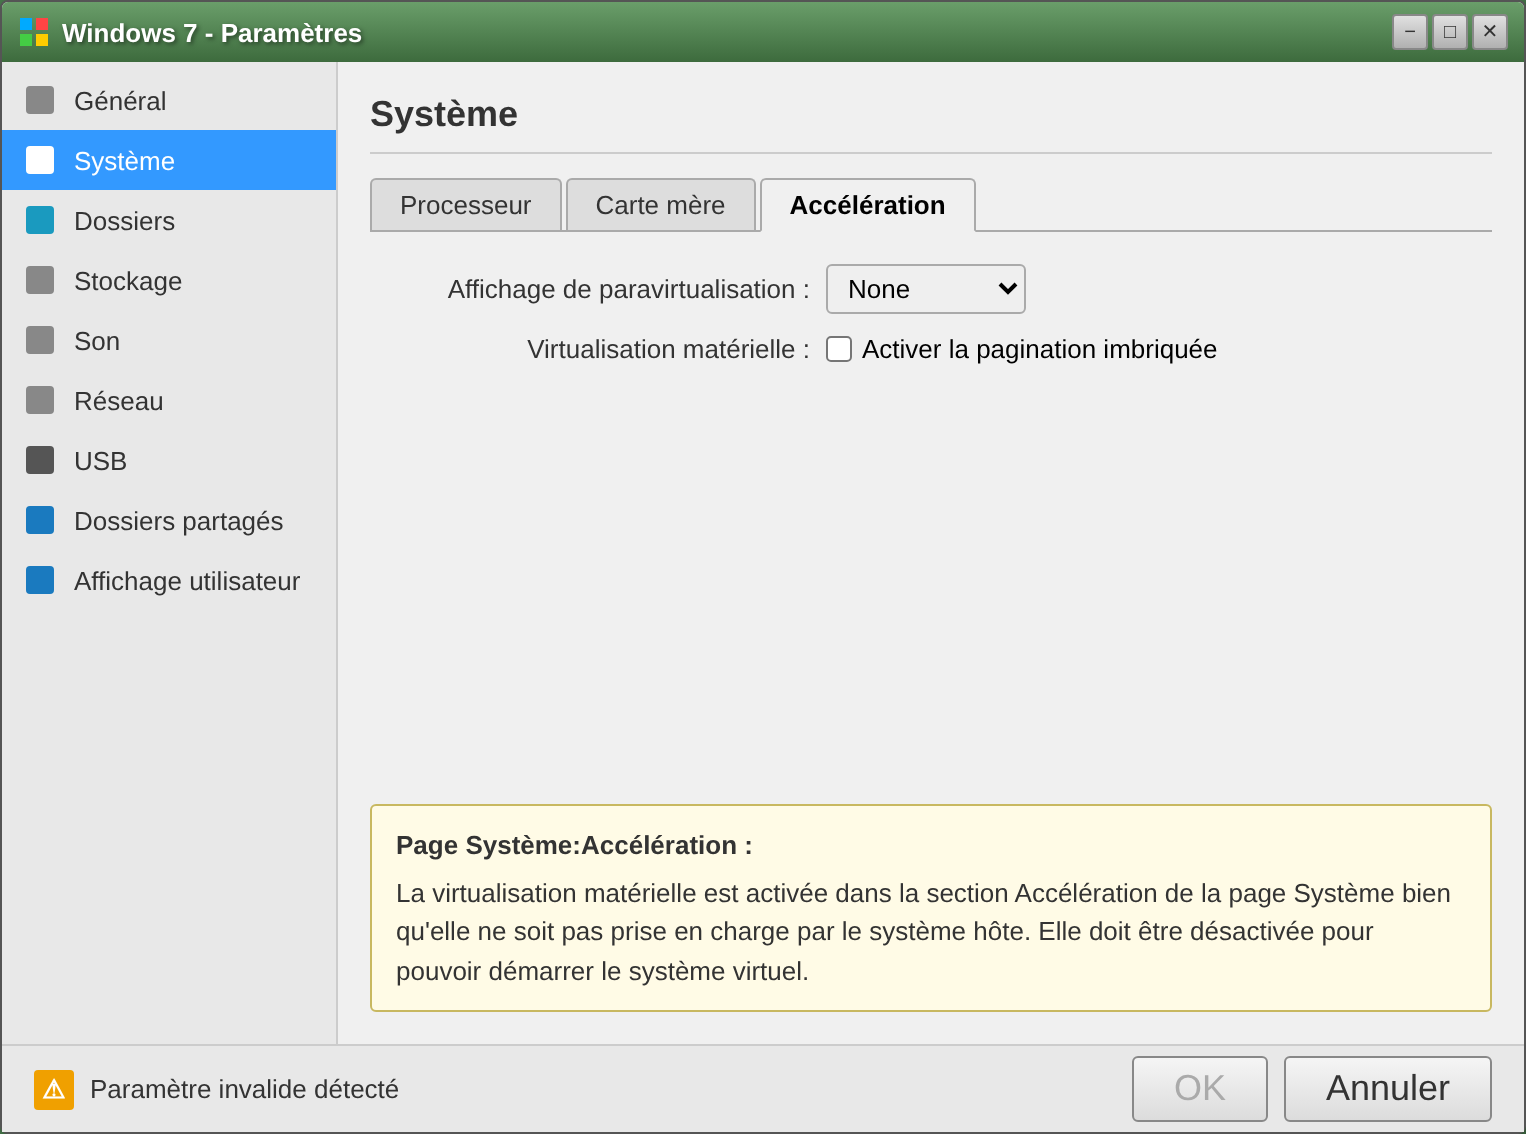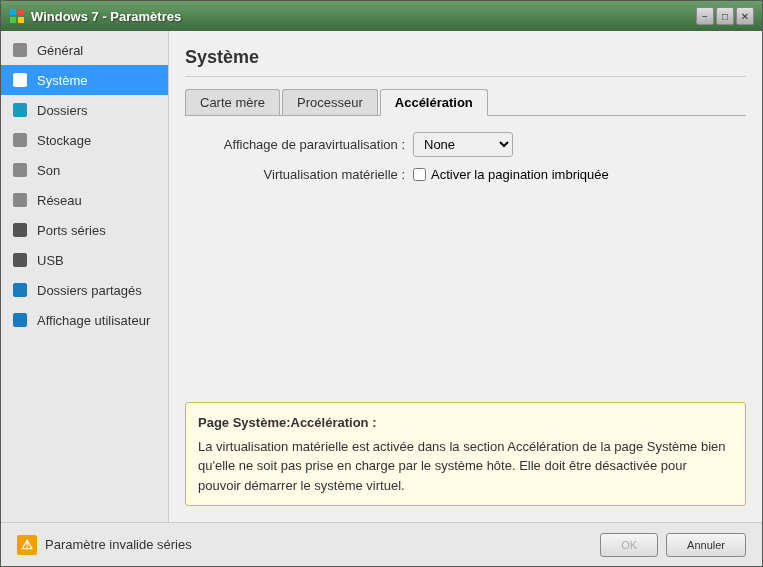--- a/index.html
+++ b/index.html
@@ -27,21 +27,21 @@
     .checkbox-row { display: flex; align-items: center; margin-bottom: 10px; }
     .checkbox-label { min-width: 220px; text-align: right; margin-right: 8px; color: #333; }
     .checkbox-row input[type=checkbox] { margin-right: 6px; }
     .spacer { flex: 1; }
     .warning-box { background: #fffbe6; border: 1px solid #c8b860; border-radius: 3px; padding: 10px 12px; margin-top: 8px; font-size: 12px; color: #333; line-height: 1.5; }
     .warning-box .warning-title { font-weight: bold; margin-bottom: 4px; }
     .bottom-bar { height: 44px; background: #e8e8e8; border-top: 1px solid #ccc; display: flex; align-items: center; justify-content: space-between; padding: 0 16px; }
     .bottom-left { display: flex; align-items: center; gap: 8px; color: #333; font-size: 12px; }
     .warning-icon { width: 20px; height: 20px; background: #f0a000; border-radius: 2px; display: flex; align-items: center; justify-content: center; color: white; font-weight: bold; font-size: 13px; }
     .bottom-buttons { display: flex; gap: 8px; }
-    .btn { padding: 5px 20px; border: 1px solid #888; border-radius: 3px; background: linear-gradient(to bottom, #f5f5f5, #dcdcdc); cursor: pointer; font-size: 11px; color: #333; }
+    .btn { padding: 5px 20px; border: 1px solid #888; border-radius: 3px; background: linear-gradient(to bottom, #f5f5f5, #dcdcdc); cursor: pointer; font-size: 18px; color: #333; }
     .btn:disabled { color: #aaa; cursor: default; }
   </style>
 </head>
 <body>
 
 <div class="window">
 
   <div class="title-bar">
     <div class="title-bar-left">
       <svg class="title-icon" viewBox="0 0 16 16">
@@ -109,28 +109,20 @@
             </svg>
           </span>
           <span>Réseau</span>
         </div>
         <div class="sidebar-item">
           <span class="item-icon">
             <svg width="18" height="18" viewBox="0 0 18 18">
               <rect x="2" y="2" width="14" height="14" rx="2" fill="#555"></rect>
             </svg>
           </span>
-          <span>Ports séries</span>
-        </div>
-        <div class="sidebar-item">
-          <span class="item-icon">
-            <svg width="18" height="18" viewBox="0 0 18 18">
-              <rect x="2" y="2" width="14" height="14" rx="2" fill="#555"></rect>
-            </svg>
-          </span>
           <span>USB</span>
         </div>
         <div class="sidebar-item">
           <span class="item-icon">
             <svg width="18" height="18" viewBox="0 0 18 18">
               <rect x="2" y="2" width="14" height="14" rx="2" fill="#1a7abf"></rect>
             </svg>
           </span>
           <span>Dossiers partagés</span>
         </div>
@@ -141,22 +133,22 @@
             </svg>
           </span>
           <span>Affichage utilisateur</span>
         </div>
       </div>
 
     <div class="main-panel">
       <div class="panel-title">Système</div>
 
       <div class="tabs">
+        <div class="tab">Processeur</div>
         <div class="tab">Carte mère</div>
-        <div class="tab">Processeur</div>
         <div class="tab active">Accélération</div>
       </div>
 
       <div class="tab-content">
 
         <div class="form-row">
           <span class="form-label">Affichage de paravirtualisation :</span>
           <select style="border:1px solid #aaa; padding:3px 6px; border-radius:3px; font-size:13px; min-width:100px;">
             <option>None</option>
             <option>Default</option>
@@ -181,20 +173,20 @@
           </div>
           <div>La virtualisation matérielle est activée dans la section Accélération de la page Système bien qu'elle ne soit pas prise en charge par le système hôte. Elle doit être désactivée pour pouvoir démarrer le système virtuel.</div>
         </div>
       </div>
     </div>
   </div>
 
   <div class="bottom-bar">
     <div class="bottom-left">
       <div class="warning-icon">⚠</div>
-      <span>Paramètre invalide séries</span>
+      <span>Paramètre invalide détecté</span>
     </div>
     <div class="bottom-buttons">
       <button class="btn" disabled="">OK</button>
       <button class="btn">Annuler</button>
     </div>
   </div>
 </div>
 
 </body></html>

